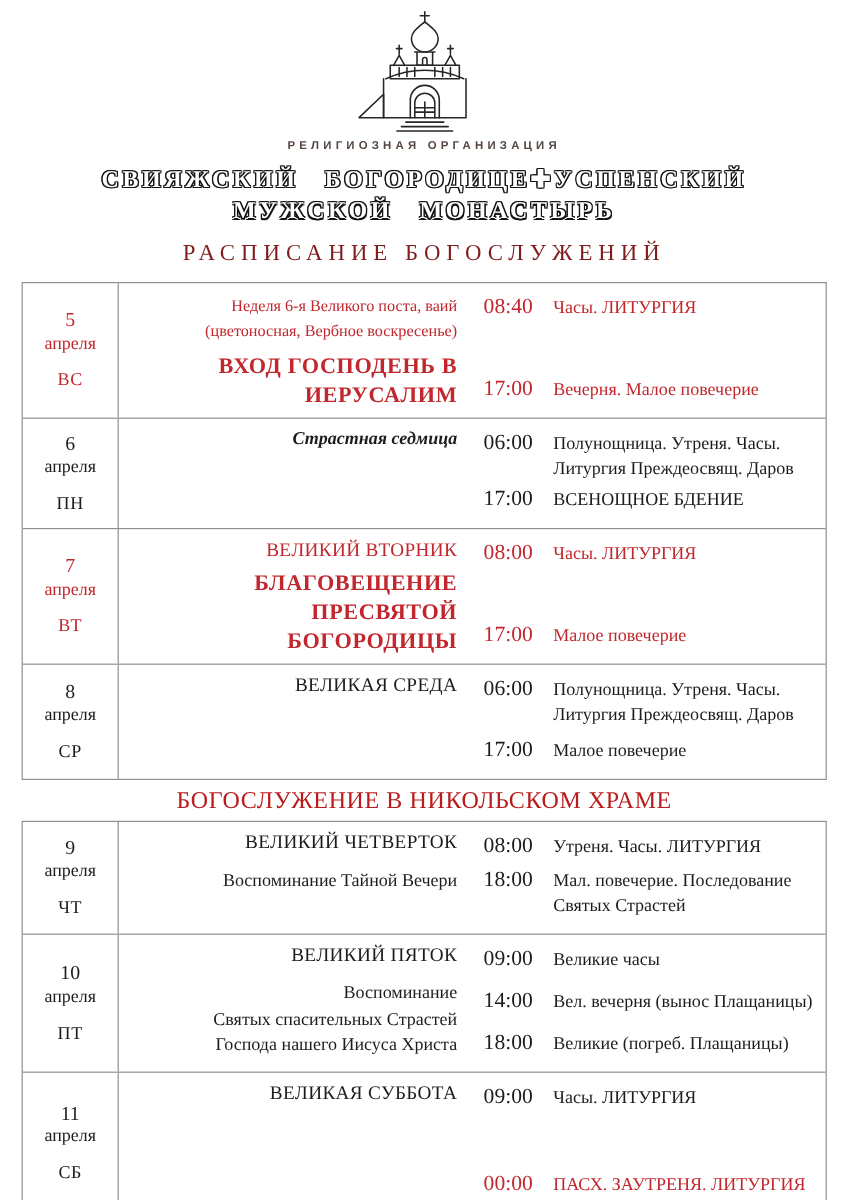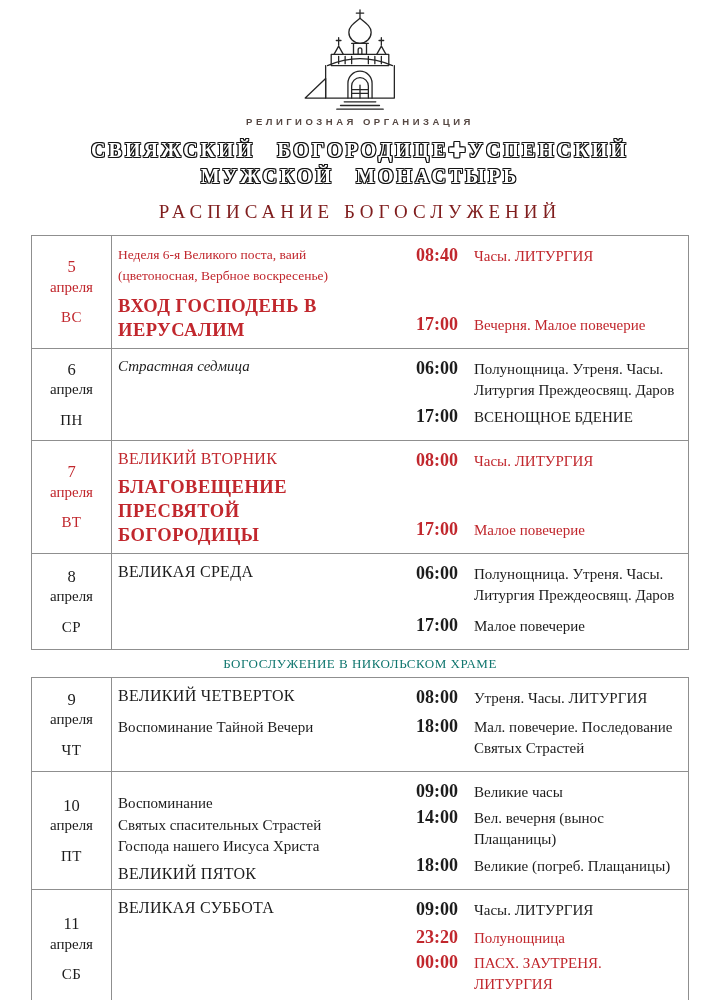--- a/index.html
+++ b/index.html
@@ -7,21 +7,21 @@
     --ink:#1c1c1c;
     --border:#8f8f8f;
     --org:#554742;
   }
   *{box-sizing:border-box;}
   html,body{margin:0;padding:0;}
   body{
     width:707px;height:1000px;overflow:hidden;background:#fff;
     font-family:"Liberation Serif","DejaVu Serif",serif;color:var(--ink);
   }
-  .page{width:707px;height:1000px;padding-left:13px;}
+  .page{width:707px;height:1000px;}
   
   .hdr{text-align:center;}
   .logo-wrap{padding-top:8px;display:flex;justify-content:center;}
   .org-label{
     margin-top:4px;font-size:9.5px;font-weight:bold;letter-spacing:3.5px;
     color:var(--org);font-family:"Liberation Sans",sans-serif;
   }
   .title{
     margin-top:10px;font-weight:bold;font-size:20px;line-height:1.32;
     letter-spacing:3px;word-spacing:14px;color:#fff;
@@ -43,54 +43,54 @@
   .dcell{
     width:80px;flex:0 0 80px;border-right:1px solid var(--border);
     display:flex;flex-direction:column;align-items:center;justify-content:center;
     text-align:center;padding:6px 2px;
   }
   .dcell .day{font-size:16.5px;line-height:1.25;}
   .dcell .month{font-size:15px;line-height:1.25;}
   .dcell .wd{font-size:15px;margin-top:13px;letter-spacing:0.5px;}
   .dcell.red{color:var(--red);}
   .desc{
-    width:288px;flex:0 0 288px;text-align:left;padding:9px 6px 6px;
+    width:288px;flex:0 0 288px;text-align:right;padding:9px 6px 6px;
   }
   .blk{white-space:pre-line;}
   .blk + .blk{margin-top:7px;}
   .blk.red{color:var(--red);}
   .s-note{font-size:13.5px;line-height:1.55;}
   .s-slavonic{font-weight:bold;font-size:18.5px;line-height:1.3;letter-spacing:0.5px;}
-  .s-italic{font-style:italic;font-weight:normal;font-size:15px;}
+  .s-italic{font-style:italic;font-weight:bold;font-size:15px;}
   .s-caps{font-size:16px;letter-spacing:0.3px;}
   .s-plain{font-size:15px;line-height:1.45;}
   .blk.s-plain{margin-top:12px;}
   .svc{
     flex:1;display:flex;flex-direction:column;justify-content:space-between;
     padding:9px 4px 12px 16px;
   }
   .service{display:grid;grid-template-columns:58px 1fr;align-items:baseline;}
   .service.red{color:var(--red);}
-  .time{font-weight:bold;font-size:18px;}
+  .time{font-weight:normal;font-size:18px;}
   .sname{font-size:15px;line-height:1.4;white-space:pre-line;}
   
   .t0 .srow:nth-child(1){min-height:110px;}
   .t0 .srow:nth-child(2){min-height:92px;}
   .t0 .srow:nth-child(3){min-height:91px;}
   .t0 .srow:nth-child(4){min-height:96px;}
   .t1 .srow:nth-child(1){min-height:93px;}
   .t1 .srow:nth-child(2){min-height:115px;}
   .t1 .srow:nth-child(3){min-height:118px;}
   
   .t1 .srow:nth-child(3) .svc{justify-content:flex-start;}
   .t1 .srow:nth-child(3) .service:nth-child(2){margin-top:auto;}
   .t1 .srow:nth-child(3) .service:nth-child(3){margin-top:3px;}
   .divider{
-    text-align:center;font-size:13px;letter-spacing:0.5px;
-    padding:6px 0 5px;color:#0f766e;
+    text-align:center;font-size:20px;letter-spacing:0.5px;
+    padding:6px 0 5px;color:#b91c1c;
   }
   .church-svg{stroke:#262626;fill:none;stroke-width:1.4;stroke-linecap:round;stroke-linejoin:round;}
 </style>
 </head>
 <body>
 
 <div class="page">
   <div class="hdr">
     <div class="logo-wrap">
       <svg class="church-svg" width="150" height="104" viewBox="0 0 150 112" aria-hidden="true">
@@ -242,24 +242,24 @@
             </div>
           </div>
         </div>
         <div class="srow">
           <div class="dcell">
             <div class="day">10</div>
             <div class="month">апреля</div>
             <div class="wd">ПТ</div>
           </div>
           <div class="desc">
+            <div class="blk s-caps">ВЕЛИКИЙ ПЯТОК</div>
             <div class="blk s-plain">Воспоминание
 Святых спасительных Страстей
 Господа нашего Иисуса Христа</div>
-            <div class="blk s-caps">ВЕЛИКИЙ ПЯТОК</div>
           </div>
           <div class="svc">
             <div class="service">
               <span class="time">09:00</span>
               <span class="sname">Великие часы</span>
             </div>
             <div class="service">
               <span class="time">14:00</span>
               <span class="sname">Вел. вечерня (вынос Плащаницы)</span>
             </div>
@@ -275,24 +275,20 @@
             <div class="month">апреля</div>
             <div class="wd">СБ</div>
           </div>
           <div class="desc">
             <div class="blk s-caps">ВЕЛИКАЯ СУББОТА</div>
           </div>
           <div class="svc">
             <div class="service">
               <span class="time">09:00</span>
               <span class="sname">Часы. ЛИТУРГИЯ</span>
-            </div>
-            <div class="service red">
-              <span class="time">23:20</span>
-              <span class="sname">Полунощница</span>
             </div>
             <div class="service red">
               <span class="time">00:00</span>
               <span class="sname">ПАСХ. ЗАУТРЕНЯ. ЛИТУРГИЯ</span>
             </div>
           </div>
         </div>
       </div>
   </div>
 </div>

